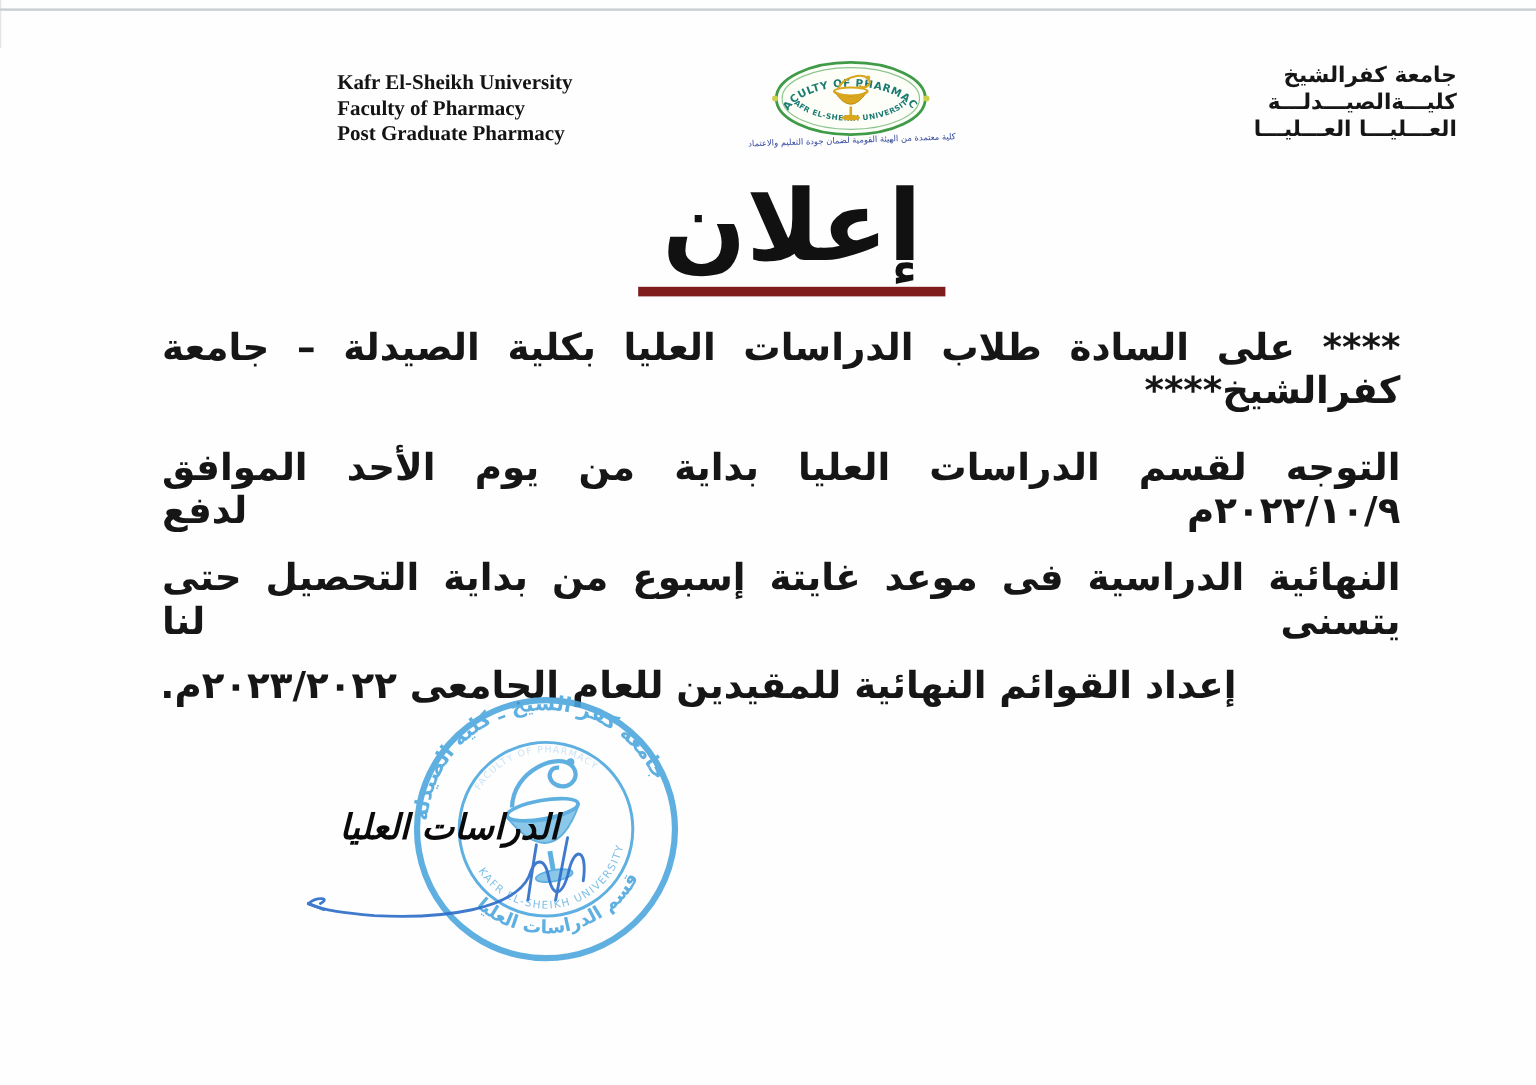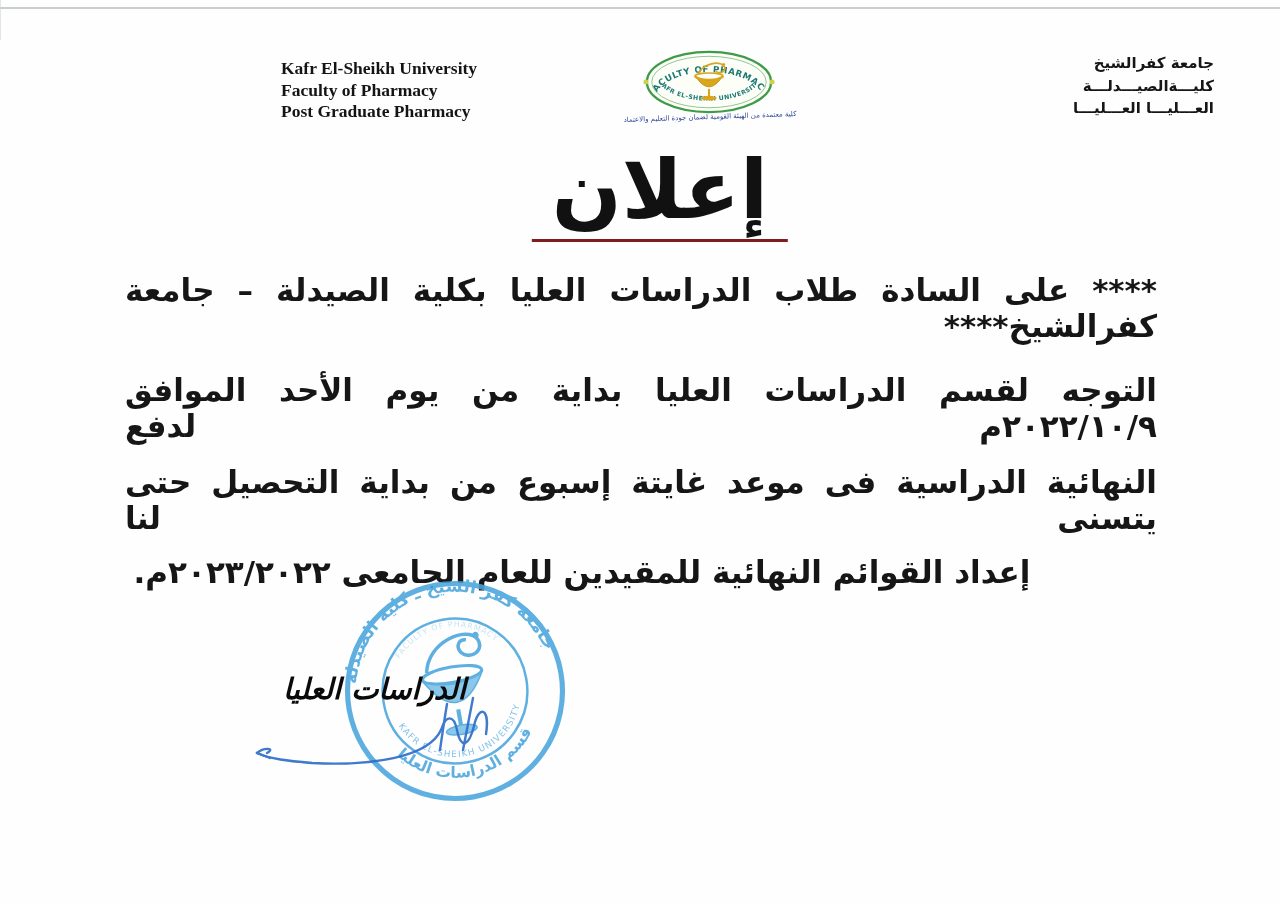--- a/index.html
+++ b/index.html
@@ -7,34 +7,34 @@
     width:1280px;height:904px;position:relative;background:#fefefe;
     font-family:"DejaVu Sans",sans-serif;color:#1b1b1b;overflow:hidden;
   }
   .scan-line-top{position:absolute;top:7px;left:0;width:1280px;height:2px;background:#c0c4c8;opacity:.85;}
   .scan-line-left{position:absolute;top:0;left:0;width:1px;height:40px;background:#cfd3d6;opacity:.6;}
 
   
   .hdr-left{position:absolute;left:281px;top:58px;font-family:"Liberation Serif",serif;
     font-weight:bold;font-size:17.5px;line-height:21.5px;color:#141414;}
   .hdr-right{position:absolute;right:66px;top:52px;direction:rtl;text-align:right;
-    font-weight:bold;font-size:15px;line-height:22.5px;color:#161616;}
+    font-weight:bold;font-size:18px;line-height:22.5px;color:#161616;}
   .logo-wrap{position:absolute;left:641px;top:50px;width:136px;height:66px;}
   .accred{position:absolute;left:710px;top:113px;transform:translateX(-50%) rotate(-2deg);
     white-space:nowrap;font-size:7px;color:#31479b;direction:rtl;}
 
   
   .title{position:absolute;left:660px;top:146px;transform:translateX(-50%);
     direction:rtl;font-weight:bold;font-size:82px;line-height:1.08;color:#111;}
-  .title .t-inner{display:inline-block;border-bottom:3px solid #7f1d1d;padding:0 20px 4px 20px;}
+  .title .t-inner{display:inline-block;border-bottom:8px solid #7f1d1d;padding:0 20px 4px 20px;}
 
   
   .bline{position:absolute;left:125px;width:1032px;direction:rtl;font-weight:bold;
     font-size:31px;color:#161616;white-space:nowrap;}
-  .bline.justified{white-space:normal;text-align:justify;text-align-last:justify;}
+  .bline.justified{white-space:normal;text-align:justify;text-align-last:justify;margin-left:10px;}
   .b0{top:272px;}
   .b1{top:372px;}
   .b2{top:464px;}
   .b3{top:554px;text-align:center;padding-right:118px;width:914px;}
 
   
   .stamp{position:absolute;left:331px;top:567px;width:248px;height:248px;
     transform:rotate(-10deg);opacity:.88;z-index:2;}
   .dept-label{position:absolute;left:283px;top:672px;direction:rtl;font-weight:bold;
     font-size:29px;color:#0a0a0a;z-index:3;font-style:italic;}

